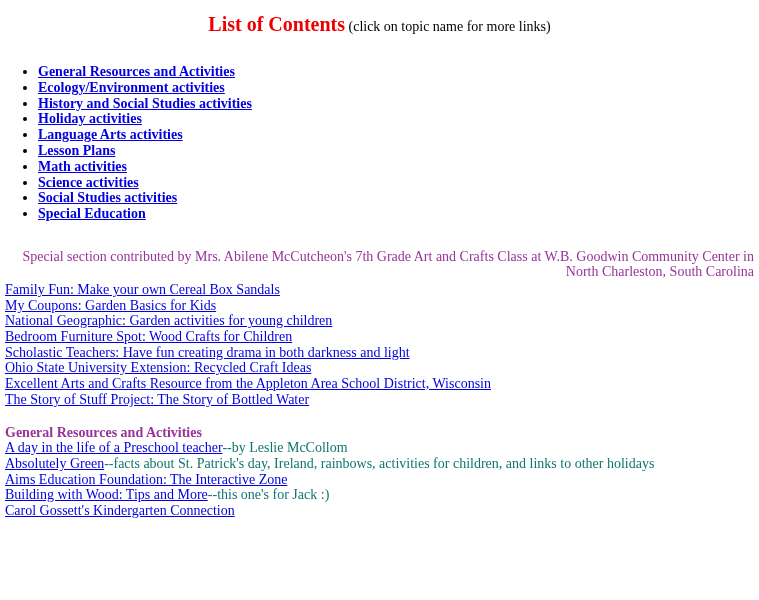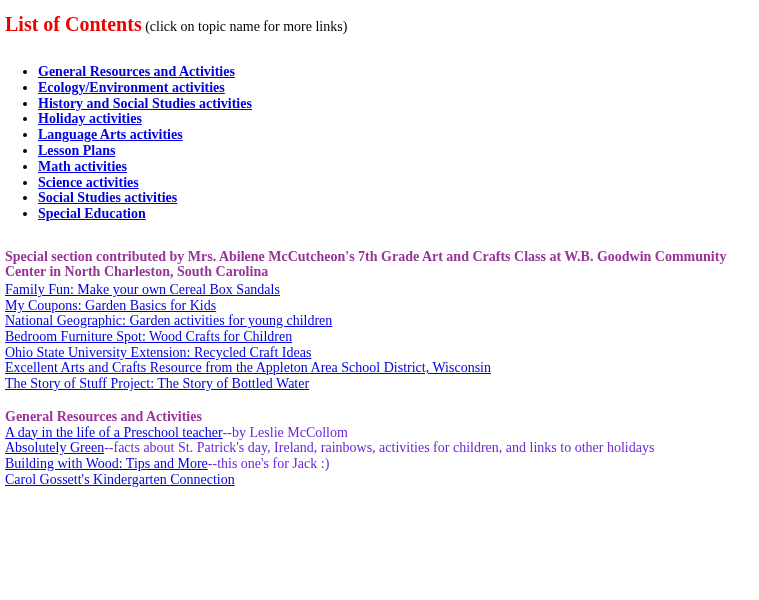--- a/index.html
+++ b/index.html
@@ -15,21 +15,21 @@
   .page { padding: 0 5px; }
 
   .page-title {
     text-align: center;
     font-size: 19px;
     line-height: 22px;
     margin: 2px 0 0 0;
     font-weight: normal;
   }
 
-  .contents-heading { margin: 13px 0 0 0; line-height: 23px; }
+  .contents-heading { margin: 13px 0 0 0; line-height: 23px; text-align: center; }
   .contents-title {
     color: var(--accent-red, #ee0000);
     font-weight: bold;
     font-size: 20px;
   }
   .contents-note { font-size: 14px; color: #000; }
 
   ul.topics {
     margin: 26px 0 0 0;
     padding: 0 0 0 33px;
@@ -37,35 +37,36 @@
   ul.topics li { line-height: 15.8px; }
   a.link, a.topic-link {
     color: var(--link-blue, #0000e0);
     text-decoration: underline;
     cursor: pointer;
   }
   a.topic-link { font-weight: bold; }
 
   .special-heading {
     color: var(--heading-purple, #993399);
-    font-weight: bold;
+    font-weight: normal;
     margin: 27px 0 0 0;
     line-height: 15.5px;
+    text-align: right;
   }
   .craft-links { margin: 2px 0 0 0; }
   .link-row { line-height: 15.7px; }
 
   .section-heading {
     color: var(--heading-purple, #993399);
     font-weight: bold;
     margin: 17px 0 0 0;
     line-height: 15.7px;
   }
   .entries { margin: 0; }
-  .note { color: #6d28d9; font-family: Liberation Serif, serif; }
+  .note { color: #0f766e; }
 </style>
 </head>
 <body>
 
 <div class="page">
 
 
   <div class="contents-heading">
     <span class="contents-title">List of Contents</span>
     <span class="contents-note">(click on topic name for more links)</span>
@@ -127,20 +128,23 @@
       </div>
 
       <div class="link-row">
         <a href="#" class="link">National Geographic: Garden activities for young children</a>
       </div>
 
       <div class="link-row">
         <a href="#" class="link">Bedroom Furniture Spot: Wood Crafts for Children</a>
       </div>
 
+      <div class="link-row">
+        <a href="#" class="link">Scholastic Teachers: Have fun creating drama in both darkness and light</a>
+      </div>
 
       <div class="link-row">
         <a href="#" class="link">Ohio State University Extension: Recycled Craft Ideas</a>
       </div>
 
       <div class="link-row">
         <a href="#" class="link">Excellent Arts and Crafts Resource from the Appleton Area School District, Wisconsin</a>
       </div>
 
       <div class="link-row">
@@ -151,20 +155,21 @@
 
   <div class="section-heading">General Resources and Activities</div>
 
   <div class="entries">
 
       <div class="link-row"><a href="#" class="link">A day in the life of a Preschool teacher</a><span class="note">--by Leslie McCollom</span></div>
 
       <div class="link-row"><a href="#" class="link">Absolutely Green</a><span class="note">--facts about St. Patrick's day, Ireland, rainbows, activities for children, and links to other holidays</span></div>
 
 
+      <div class="link-row"><a href="#" class="link">Aims Education Foundation: The Interactive Zone</a><span class="note"></span></div>
 
 
       <div class="link-row"><a href="#" class="link">Building with Wood: Tips and More</a><span class="note">--this one's for Jack :)</span></div>
 
 
       <div class="link-row"><a href="#" class="link">Carol Gossett's Kindergarten Connection</a><span class="note"></span></div>
     </div>
 
 </div>
 

